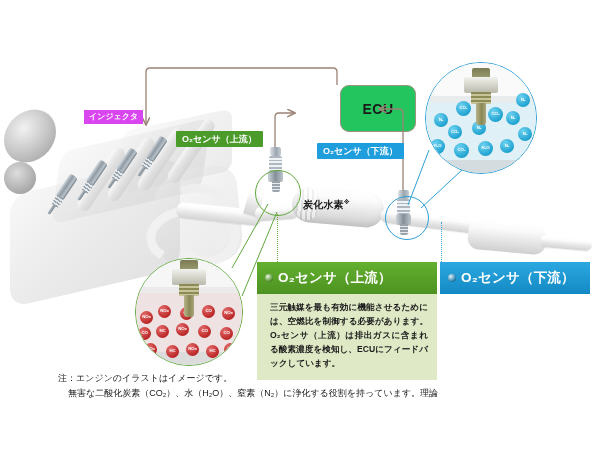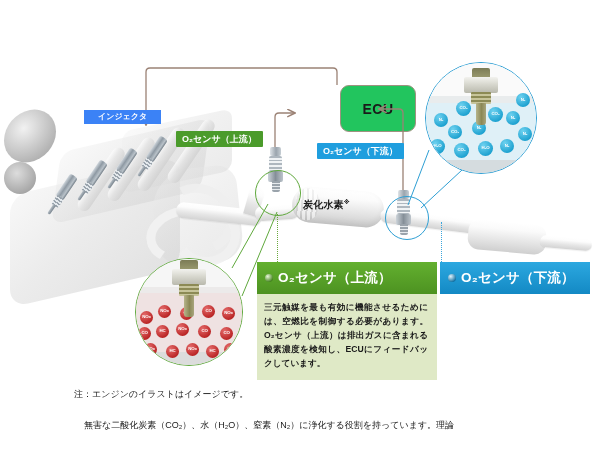--- a/index.html
+++ b/index.html
@@ -278,23 +278,23 @@
     position: absolute;
     display: inline-flex;
     align-items: center;
     color: #fff;
     font-weight: bold;
     white-space: nowrap;
     line-height: 1;
   }
   .flag-injector {
     left: 84px; top: 110px;
-    background: #3b82f6;
+    background: #d946ef;
     font-size: 8px;
-    padding: 3px 14px;
+    padding: 3px 5px;
   }
   .flag-up {
     left: 176px; top: 131px;
     background: #4b9b2b;
     font-size: 9px;
     padding: 3.5px 6px;
     border-radius: 1px;
   }
   .flag-down {
     left: 317px; top: 143px;
@@ -338,21 +338,21 @@
 
   .bullet-dot {
     width: 8px; height: 8px; border-radius: 50%;
     flex: 0 0 8px;
     display: block;
   }
   .pane-green .bullet-dot { background: radial-gradient(circle at 34% 30%, #e8f7d8, #3d7d18 78%); }
   .pane-blue  .bullet-dot { background: radial-gradient(circle at 34% 30%, #dff3fd, #0b6a9c 78%); }
 
   .pane-body {
-    padding: 7px 9px 9px 7px;
+    padding: 7px 9px 9px 13px;
     font-size: 8.6px;
     line-height: 1.62;
     color: #1a1a1a;
     font-weight: bold;
     text-align: justify;
   }
 
   
   .leader {
     position: absolute;
@@ -367,21 +367,21 @@
   
   .notes {
     position: absolute;
     left: 58px;
     top: 371px;
     width: 520px;
     color: #1a1a1a;
     font-size: 9px;
     line-height: 1.65;
   }
-  .note { margin: 16px; white-space: pre-wrap; }
+  .note { margin: 0; white-space: pre-wrap; }
   .note-indent { padding-left: 10px; }
 </style>
 </head>
 <body>
 
 <div id="stage">
 
   <div class="engine-art">
     <div class="eng-blob eng-block"></div>
     <div class="eng-blob eng-head"></div>

